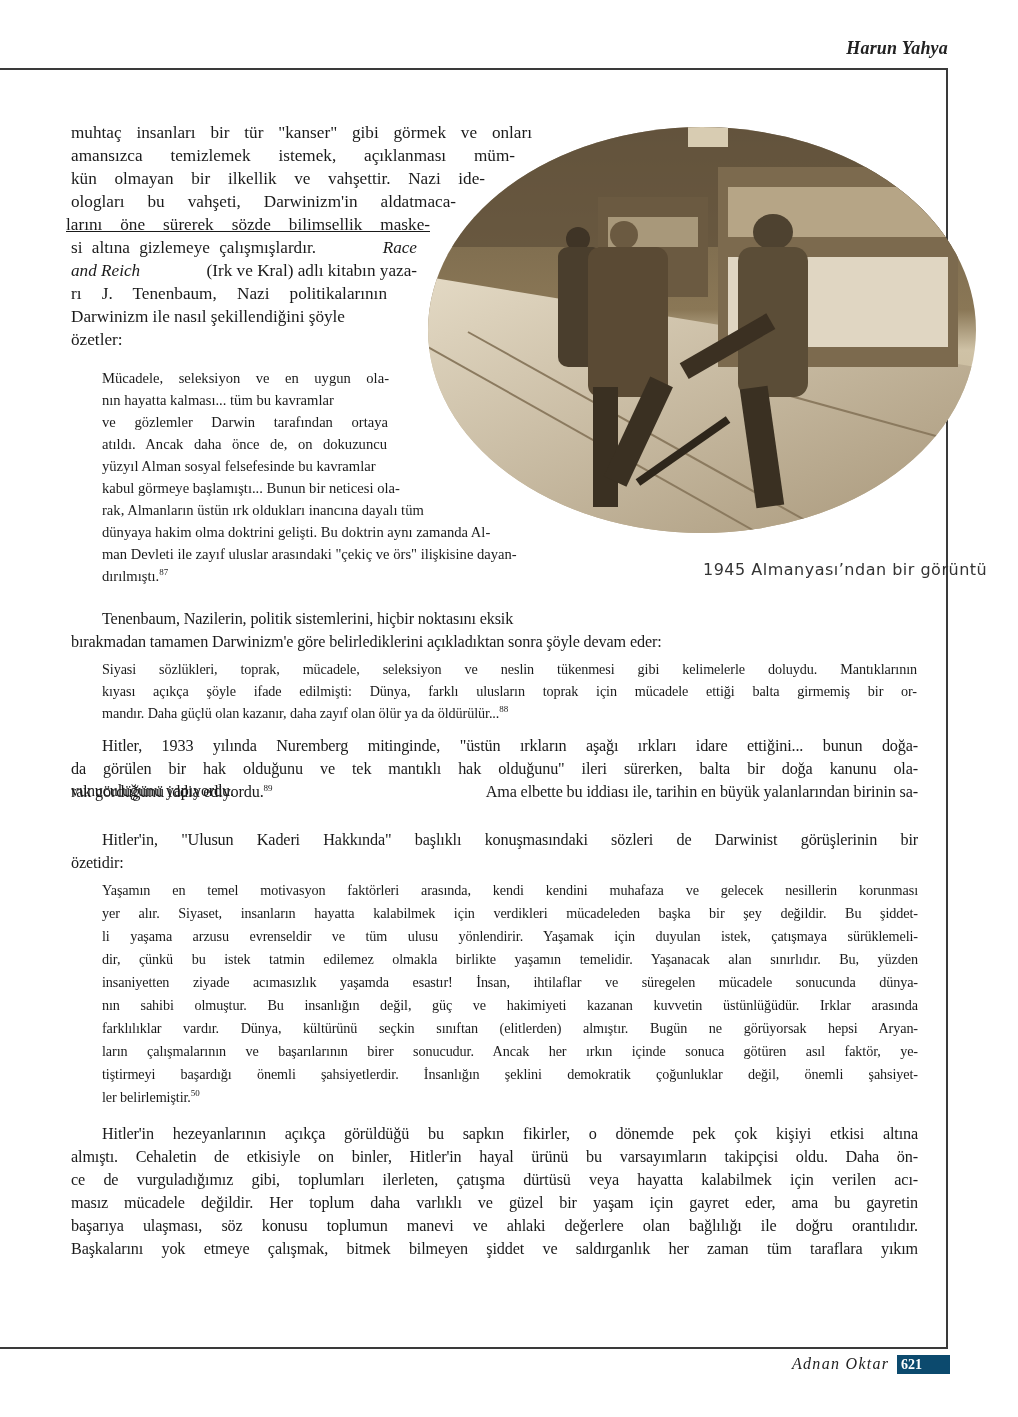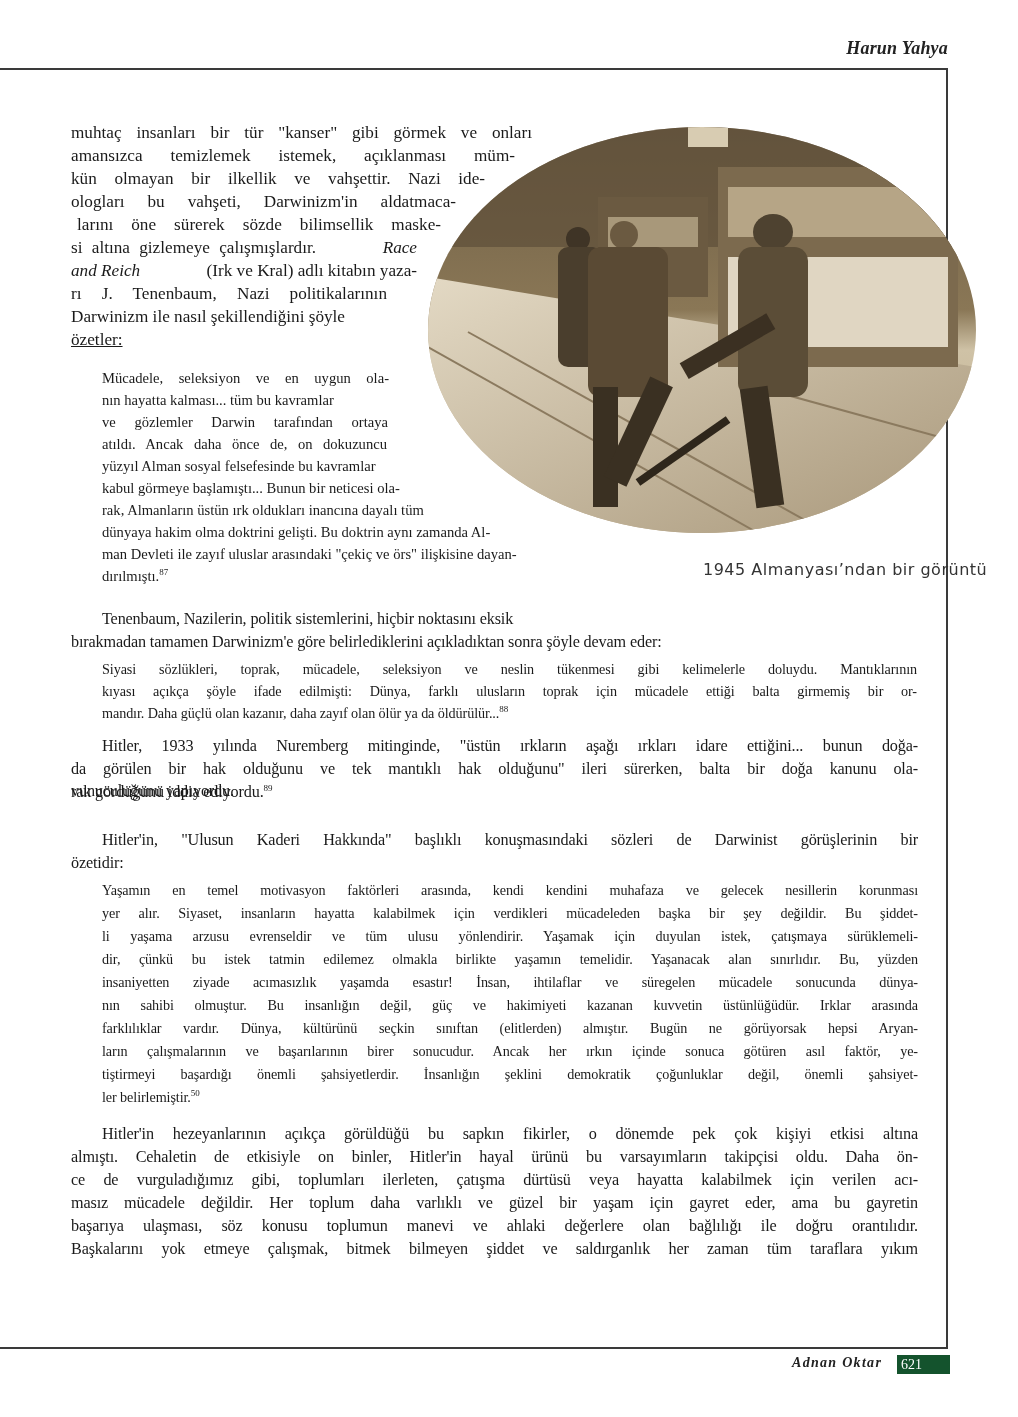--- a/index.html
+++ b/index.html
@@ -3,24 +3,24 @@
   <meta charset="utf-8">
   <style>
     html, body { margin: 0; padding: 0; background: #ffffff; }
     body { width: 1018px; height: 1417px; position: relative; overflow: hidden;
            font-family: "Liberation Serif", "DejaVu Serif", serif; color: #1a1a1a; }
     .running-head { position: absolute; top: 38px; right: 70px; font-style: italic; font-weight: bold;
                     font-size: 18px; color: #222; letter-spacing: 0.2px; }
     .frame-top { position: absolute; left: 0; top: 68px; width: 948px; height: 2px; background: #3a3a3a; }
     .frame-right { position: absolute; left: 946px; top: 68px; width: 2px; height: 1281px; background: #3a3a3a; }
     .frame-bottom { position: absolute; left: 0; top: 1347px; width: 948px; height: 2px; background: #3a3a3a; }
-    .footer-author { position: absolute; top: 1355px; left: 792px; font-style: italic; font-weight: bold;
-                     font-size: 14px; letter-spacing: 1.3px; color: #222; }
-    .page-number { position: absolute; top: 1355px; left: 897px; width: 53px; height: 19px; background: #14532d;
-                   color: #fff; font-weight: normal; font-size: 14px; line-height: 19px; padding-left: 4px; box-sizing: border-box; }
+    .footer-author { position: absolute; top: 1355px; left: 792px; font-style: italic; font-weight: normal;
+                     font-size: 16px; letter-spacing: 1.3px; color: #222; }
+    .page-number { position: absolute; top: 1355px; left: 897px; width: 53px; height: 19px; background: #0c4a6e;
+                   color: #fff; font-weight: bold; font-size: 14px; line-height: 19px; padding-left: 4px; box-sizing: border-box; }
 
     .photo { position: absolute; left: 428px; top: 127px; width: 548px; height: 406px; }
     .caption { position: absolute; top: 560px; left: 703px; font-family: "DejaVu Sans", sans-serif;
                font-size: 16px; letter-spacing: 0.5px; color: #333; }
 
     .line { position: absolute; white-space: nowrap; }
     .body-line { font-size: 17.2px; line-height: 23px; }
     .quote-line { font-size: 14.6px; line-height: 22px; }
     .cond-line { font-size: 16.2px; line-height: 23px; letter-spacing: -0.15px; }
     .cond-quote { font-size: 14.2px; line-height: 22px; letter-spacing: -0.1px; }
@@ -84,32 +84,32 @@
       <rect x="200" y="320" width="110" height="8" fill="#2e261b" transform="rotate(-35 255 324)"></rect>
     </g>
   </svg>
 </div>
 <div class="caption">1945 Almanyası’ndan bir görüntü</div>
 
 <div class="line body-line justify" style="left:71px; top:121px; width:461px;">muhtaç insanları bir tür "kanser" gibi görmek ve onları</div>
 <div class="line body-line justify" style="left:71px; top:144px; width:444px;">amansızca temizlemek istemek, açıklanması müm-</div>
 <div class="line body-line justify" style="left:71px; top:167px; width:414px;">kün olmayan bir ilkellik ve vahşettir. Nazi ide-</div>
 <div class="line body-line justify" style="left:71px; top:190px; width:385px;">ologları bu vahşeti, Darwinizm'in aldatmaca-</div>
-<div class="line body-line justify" style="left:77px; top:213px; width:364px;">larını öne sürerek sözde bilimsellik maske-</div>
+<div class="line body-line justify" style="left:66px; top:213px; width:364px;text-decoration:underline;">larını öne sürerek sözde bilimsellik maske-</div>
 <div class="line body-line" style="left:71px; top:236px; width:346px; display:flex; justify-content:space-between;">
   <span style="word-spacing:5px;">si altına gizlemeye çalışmışlardır.</span>
   <i>Race</i>
 </div>
 <div class="line body-line" style="left:71px; top:259px; width:346px; display:flex; justify-content:space-between;gap:32px;">
   <i>and Reich</i>
   <span>(Irk ve Kral) adlı kitabın yaza-</span>
 </div>
 <div class="line body-line justify" style="left:71px; top:282px; width:316px;">rı J. Tenenbaum, Nazi politikalarının</div>
 <div class="line body-line" style="left:71px; top:305px; width:316px;">Darwinizm ile nasıl şekillendiğini şöyle</div>
-<div class="line body-line" style="left:71px; top:328px;text-decoration:underline;">özetler:</div>
+<div class="line body-line" style="left:71px; top:328px;">özetler:</div>
 
 <div class="line quote-line justify" style="left:102px; top:367px; width:287px;">Mücadele, seleksiyon ve en uygun ola-</div>
 <div class="line quote-line" style="left:102px; top:389px;">nın hayatta kalması... tüm bu kavramlar</div>
 <div class="line quote-line justify" style="left:102px; top:411px; width:286px;">ve gözlemler Darwin tarafından ortaya</div>
 <div class="line quote-line justify" style="left:102px; top:433px; width:285px;">atıldı. Ancak daha önce de, on dokuzuncu</div>
 <div class="line quote-line" style="left:102px; top:455px;">yüzyıl Alman sosyal felsefesinde bu kavramlar</div>
 <div class="line quote-line" style="left:102px; top:477px;">kabul görmeye başlamıştı... Bunun bir neticesi ola-</div>
 <div class="line quote-line" style="left:102px; top:499px;">rak, Almanların üstün ırk oldukları inancına dayalı tüm</div>
 <div class="line quote-line" style="left:102px; top:521px;">dünyaya hakim olma doktrini gelişti. Bu doktrin aynı zamanda Al-</div>
 <div class="line quote-line" style="left:102px; top:543px;text-align:center;">man Devleti ile zayıf uluslar arasındaki "çekiç ve örs" ilişkisine dayan-</div>
@@ -123,20 +123,21 @@
 <div class="line cond-quote justify" style="left:102px; top:658px; width:815px;">Siyasi sözlükleri, toprak, mücadele, seleksiyon ve neslin tükenmesi gibi kelimelerle doluydu. Mantıklarının</div>
 <div class="line cond-quote justify" style="left:102px; top:680px; width:815px;">kıyası açıkça şöyle ifade edilmişti: Dünya, farklı ulusların toprak için mücadele ettiği balta girmemiş bir or-</div>
 <div class="line cond-quote" style="left:102px; top:702px;">
   <span>mandır. Daha güçlü olan kazanır, daha zayıf olan ölür ya da öldürülür...</span><sup>88</sup>
 </div>
 
 <div class="line cond-line justify" style="left:102px; top:735px; width:816px;">Hitler, 1933 yılında Nuremberg mitinginde, "üstün ırkların aşağı ırkları idare ettiğini... bunun doğa-</div>
 <div class="line cond-line justify" style="left:71px; top:758px; width:847px;">da görülen bir hak olduğunu ve tek mantıklı hak olduğunu" ileri sürerken, balta bir doğa kanunu ola-</div>
 <div class="line cond-line" style="left:71px; top:781px; width:847px; display:flex; justify-content:space-between;">
   <span><span>rak gördüğünü iddia ediyordu.</span><sup>89</sup></span>
+  <span>Ama elbette bu iddiası ile, tarihin en büyük yalanlarından birinin sa-</span>
 </div>
 <div class="line cond-line" style="left:71px; top:780px;">vunuculuğunu yapıyordu.</div>
 
 <div class="line cond-line justify" style="left:102px; top:829px; width:816px;">Hitler'in, "Ulusun Kaderi Hakkında" başlıklı konuşmasındaki sözleri de Darwinist görüşlerinin bir</div>
 <div class="line cond-line" style="left:71px; top:852px;">özetidir:</div>
 
 <div class="line cond-quote justify" style="left:102px; top:879px; width:816px;">Yaşamın en temel motivasyon faktörleri arasında, kendi kendini muhafaza ve gelecek nesillerin korunması</div>
 <div class="line cond-quote justify" style="left:102px; top:902px; width:816px;">yer alır. Siyaset, insanların hayatta kalabilmek için verdikleri mücadeleden başka bir şey değildir. Bu şiddet-</div>
 <div class="line cond-quote justify" style="left:102px; top:925px; width:816px;">li yaşama arzusu evrenseldir ve tüm ulusu yönlendirir. Yaşamak için duyulan istek, çatışmaya sürüklemeli-</div>
 <div class="line cond-quote justify" style="left:102px; top:948px; width:816px;">dir, çünkü bu istek tatmin edilemez olmakla birlikte yaşamın temelidir. Yaşanacak alan sınırlıdır. Bu, yüzden</div>

